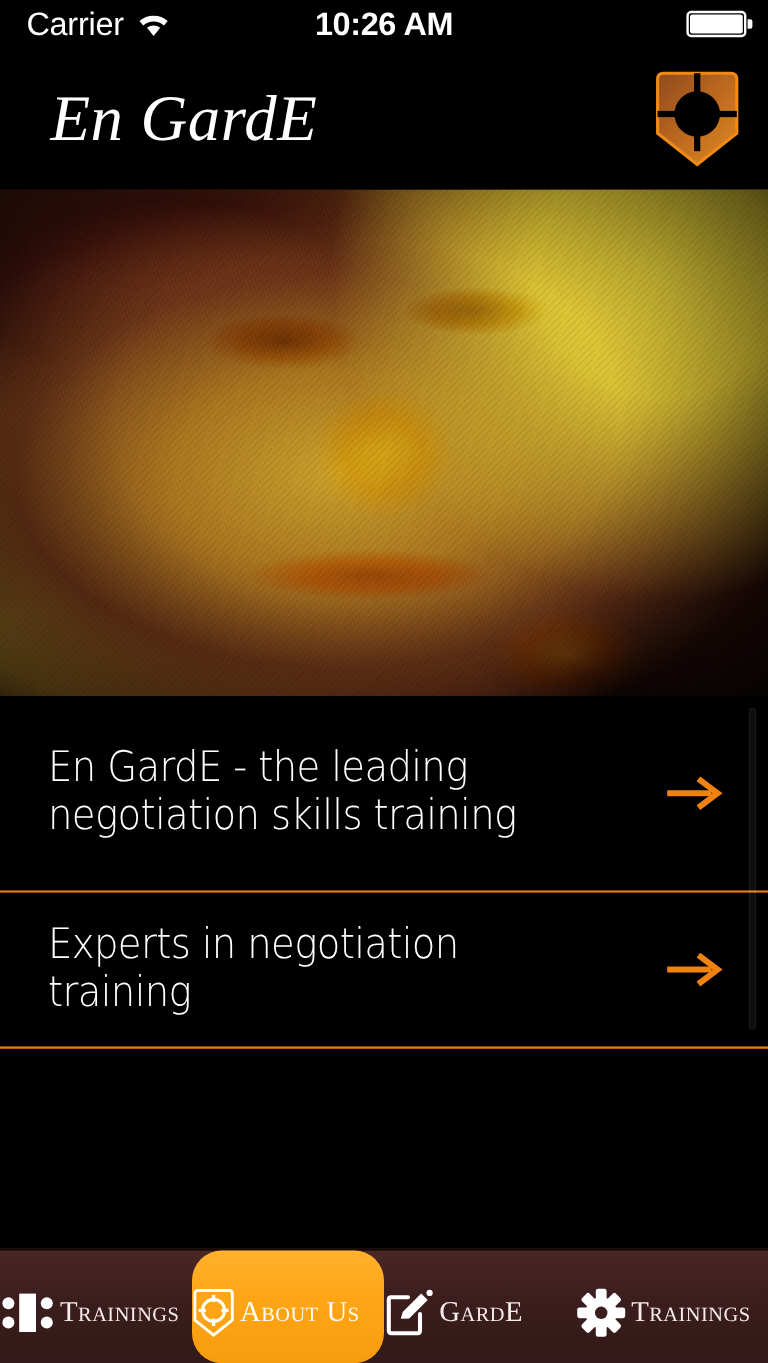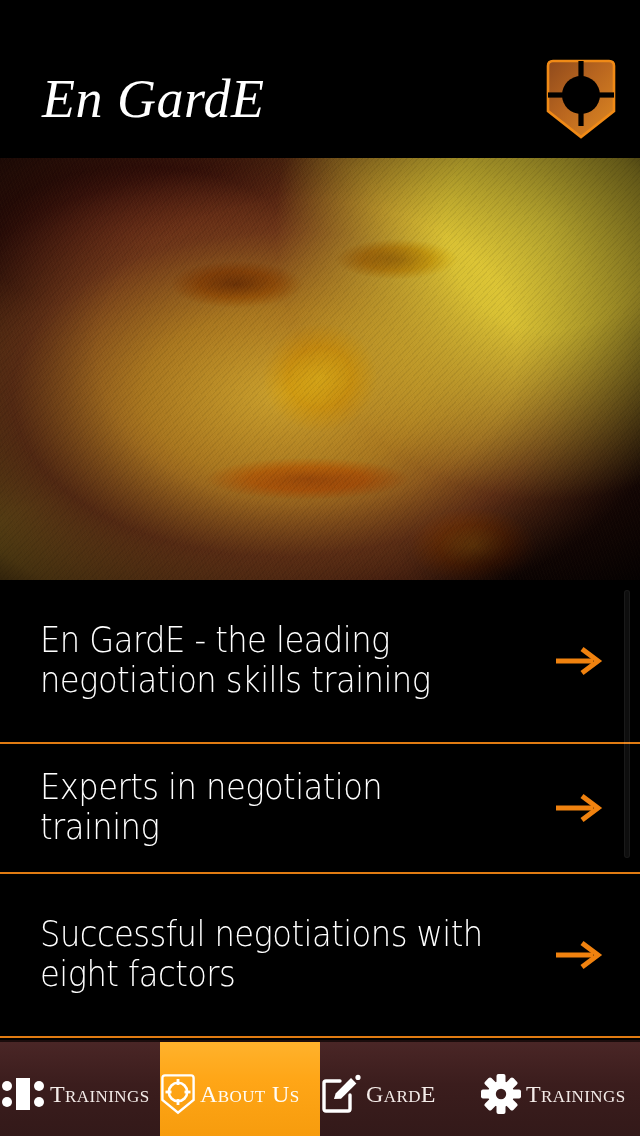--- a/index.html
+++ b/index.html
@@ -131,34 +131,54 @@
   }
   .tab {
     flex:1 1 20%; display:flex; flex-direction:row;
     align-items:center; justify-content:flex-start;
     padding-top:10px; gap:4px;
     color:#f4ece9; position:relative;
   }
   .tab.active {
     background:linear-gradient(180deg, #ffb22c 0%, #ffa617 40%, #f79c0d 100%);
     color:#fffdf8;
+    border-radius:25px;
   }
   .tab-icon { height:46px; display:flex; align-items:center; justify-content:center; }
   .tab-icon svg { display:block; }
   .tab-label {
     font-family:"Liberation Serif", serif;
     font-variant:small-caps; font-size:24px; letter-spacing:0.4px;
     line-height:1; white-space:nowrap;
   }
 </style>
 </head>
 <body>
 
 <div class="phone">
 
+  <div class="statusbar">
+    <div class="sb-left">
+      <span class="sb-carrier">Carrier</span>
+      <span class="wifi-icon">
+        <svg width="30" height="22" viewBox="0 0 30 22">
+          <path d="M15 21 L9.5 14.2 A9 9 0 0 1 20.5 14.2 Z" fill="#fff"></path>
+          <path d="M3.2 8.6 A17.5 17.5 0 0 1 26.8 8.6 L23.6 12.2 A13 13 0 0 0 6.4 12.2 Z" fill="#fff"></path>
+        </svg>
+      </span>
+    </div>
+    <div class="sb-center">10:26 AM</div>
+    <div class="sb-right">
+      <span class="battery">
+        <span class="shell"></span>
+          <span class="fill"></span>
+          <span class="nub"></span>
+      </span>
+    </div>
+  </div>
 
   <div class="navbar">
     <div class="brand">En GardE</div>
     <span>
       <svg class="logo-shield" viewBox="0 0 74 86">
         <defs>
           <linearGradient id="shieldGrad" x1="0" y1="0" x2="1" y2="1">
             <stop offset="0%" stop-color="#8f4a1c"></stop>
             <stop offset="45%" stop-color="#b9661f"></stop>
             <stop offset="100%" stop-color="#e08a22"></stop>
@@ -198,29 +218,20 @@
     <div class="list-row row-1">
       <div class="row-title">Experts in negotiation training</div>
       <span class="row-arrow">
         <svg width="52" height="40" viewBox="0 0 52 40">
           <path d="M4 20 L41 20" stroke="#f0820f" stroke-width="5" stroke-linecap="butt"></path>
           <path d="M30 8 L46 20 L30 32" fill="none" stroke="#f0820f" stroke-width="5" stroke-linejoin="miter" stroke-linecap="butt"></path>
         </svg>
       </span>
     </div>
 
-    <div class="list-row row-3">
-      <div class="row-title">Successful negotiations with eight factors</div>
-      <span class="row-arrow">
-        <svg width="52" height="40" viewBox="0 0 52 40">
-          <path d="M4 20 L41 20" stroke="#f0820f" stroke-width="5" stroke-linecap="butt"></path>
-          <path d="M30 8 L46 20 L30 32" fill="none" stroke="#f0820f" stroke-width="5" stroke-linejoin="miter" stroke-linecap="butt"></path>
-        </svg>
-      </span>
-    </div>
 
     <div class="scroll-indicator"></div>
   </div>
 
   <div class="tabbar">
 
     <div class="tab">
       <span class="tab-icon">
         <svg width="46" height="40" viewBox="0 0 46 40">
           <rect x="16" y="4" width="14" height="32" fill="#fff"></rect>

